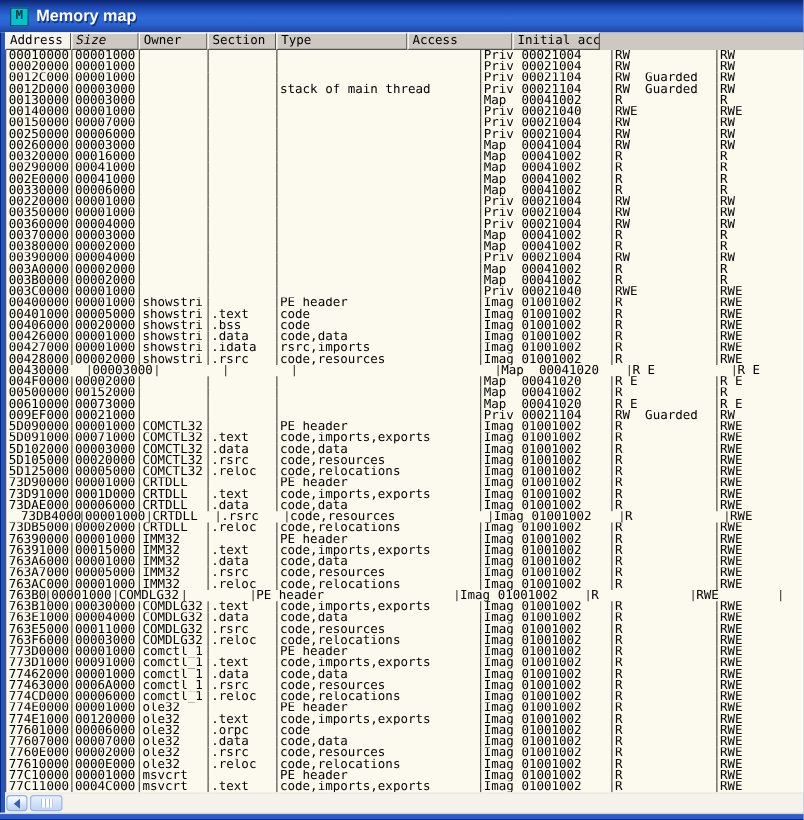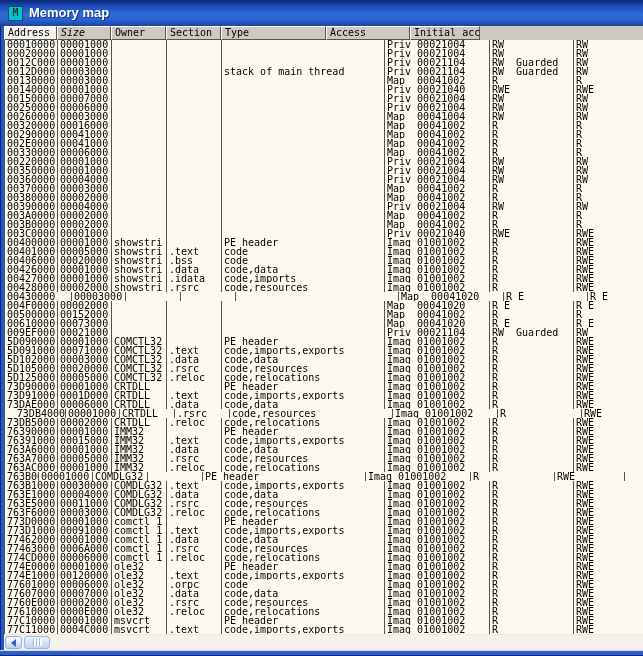--- a/index.html
+++ b/index.html
@@ -373,21 +373,21 @@
         <div class="cell" style="width: 163px;">code,data</div>
         <div class="cell" style="width: 105px;">Imag 01001002</div>
         <div class="cell" style="width: 84px;">R</div>
         <div class="cell" style="width: 70px;">RWE</div>
       </div>
       <div class="row">
         <div class="cell" style="width: 53px;">00427000</div>
         <div class="cell" style="width: 54px;">00001000</div>
         <div class="cell" style="width: 55px;">showstri</div>
         <div class="cell" style="width: 55px;">.idata</div>
-        <div class="cell" style="width: 163px;">code,imports</div>
+        <div class="cell" style="width: 163px;">rsrc,imports</div>
         <div class="cell" style="width: 105px;">Imag 01001002</div>
         <div class="cell" style="width: 84px;">R</div>
         <div class="cell" style="width: 70px;">RWE</div>
       </div>
       <div class="row">
         <div class="cell" style="width: 53px;">00428000</div>
         <div class="cell" style="width: 54px;">00002000</div>
         <div class="cell" style="width: 55px;">showstri</div>
         <div class="cell" style="width: 55px;">.rsrc</div>
         <div class="cell" style="width: 163px;">code,resources</div>

